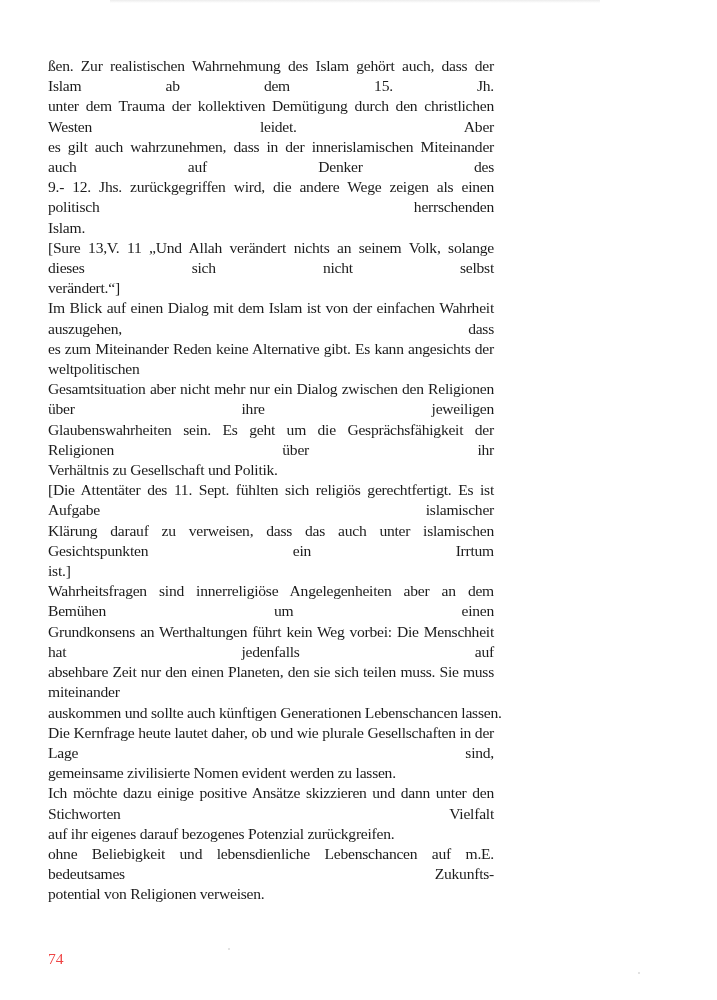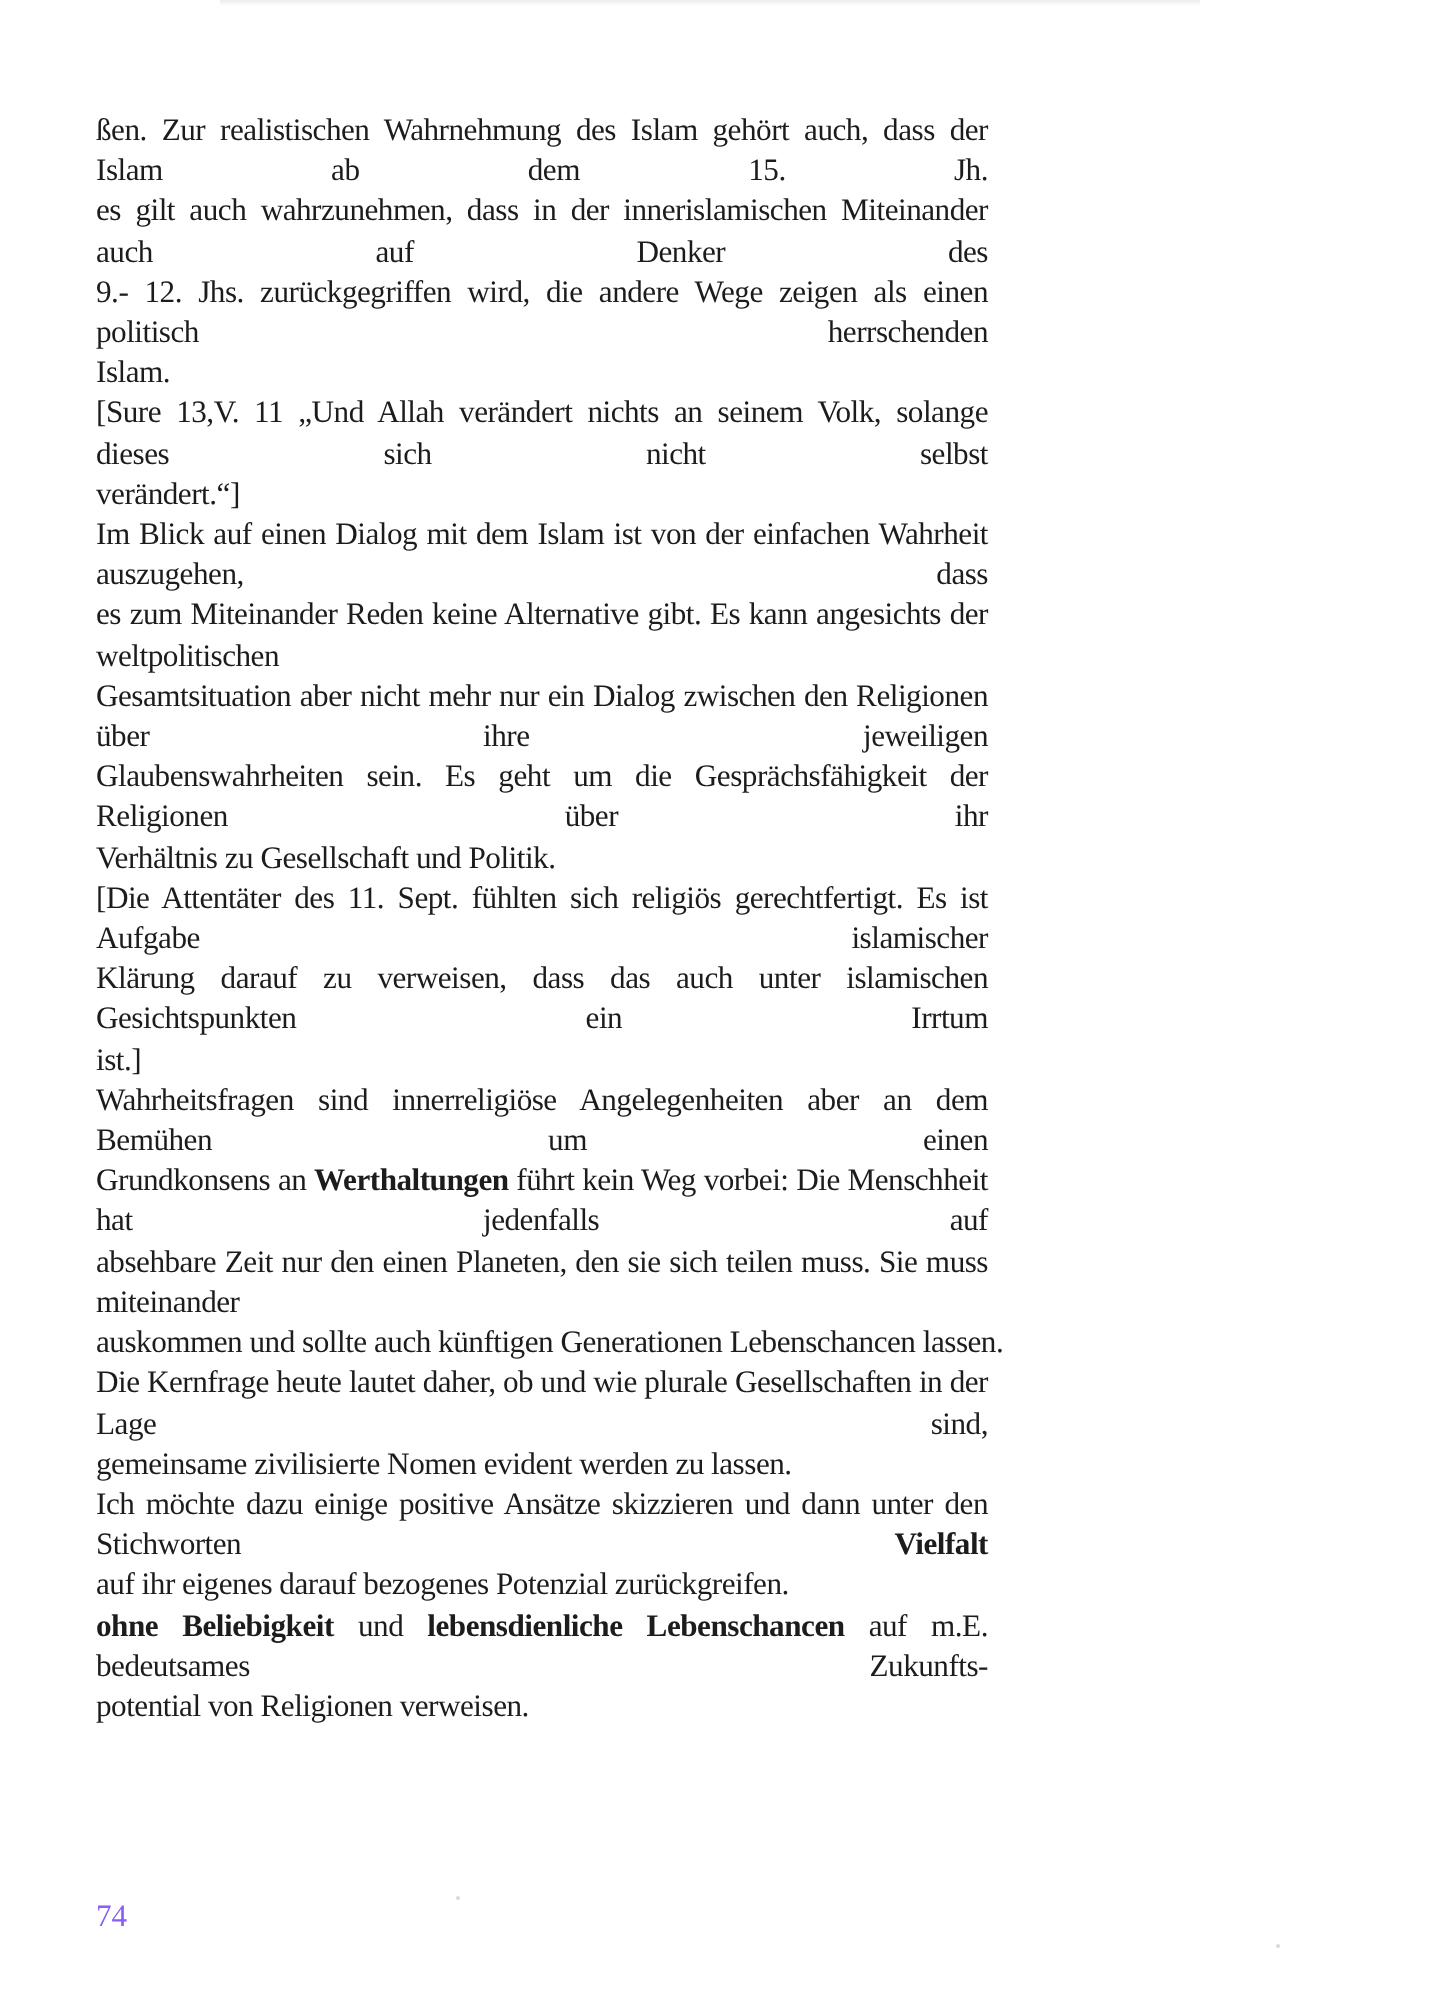--- a/index.html
+++ b/index.html
@@ -6,33 +6,34 @@
   body { width: 717px; height: 1000px; position: relative; overflow: hidden; }
   .top-smudge { position: absolute; left: 110px; top: 0; width: 490px; height: 3px; background: linear-gradient(to bottom, #ececec, #ffffff); }
   .page {
     position: absolute; left: 48px; top: 56px; width: 446px;
     font-family: "Liberation Serif", serif;
     font-size: 15.6px; line-height: 20.2px; color: #1c1c1c;
     letter-spacing: -0.25px;
   }
   .line { display: block; white-space: nowrap; }
   .j { text-align: justify; text-align-last: justify; white-space: normal; }
-  b { font-weight: bold; }
+  b { font-weight: normal; }
   .page-number {
     position: absolute; left: 48px; top: 950px;
-    font-family: "Liberation Serif", serif; font-size: 15.6px; color: #8b5cf6;
+    font-family: "Liberation Serif", serif; font-size: 15.6px; color: #ef4444;
   }
   .dot { position: absolute; width: 2px; height: 2px; background: #d8d8d8; border-radius: 1px; }
 </style>
 </head>
 <body>
 
 <div class="top-smudge"></div>
 <div class="page" id="page">
     <div class="line j">ßen. Zur realistischen Wahrnehmung des Islam gehört auch, dass der Islam ab dem 15. Jh.</div>
+    <div class="line j">unter dem Trauma der kollektiven Demütigung durch den christlichen Westen leidet. Aber</div>
     <div class="line j">es gilt auch wahrzunehmen, dass in der innerislamischen Miteinander auch auf Denker des</div>
     <div class="line j">9.- 12. Jhs. zurückgegriffen wird, die andere Wege zeigen als einen politisch herrschenden</div>
     <div class="line">Islam.</div>
     <div class="line j">[Sure 13,V. 11 „Und Allah verändert nichts an seinem Volk, solange dieses sich nicht selbst</div>
     <div class="line">verändert.“]</div>
     <div class="line j">Im Blick auf einen Dialog mit dem Islam ist von der einfachen Wahrheit auszugehen, dass</div>
     <div class="line j">es zum Miteinander Reden keine Alternative gibt. Es kann angesichts der weltpolitischen</div>
     <div class="line j">Gesamtsituation aber nicht mehr nur ein Dialog zwischen den Religionen über ihre jeweiligen</div>
     <div class="line j">Glaubenswahrheiten sein. Es geht um die Gesprächsfähigkeit der Religionen über ihr</div>
     <div class="line">Verhältnis zu Gesellschaft und Politik.</div>

